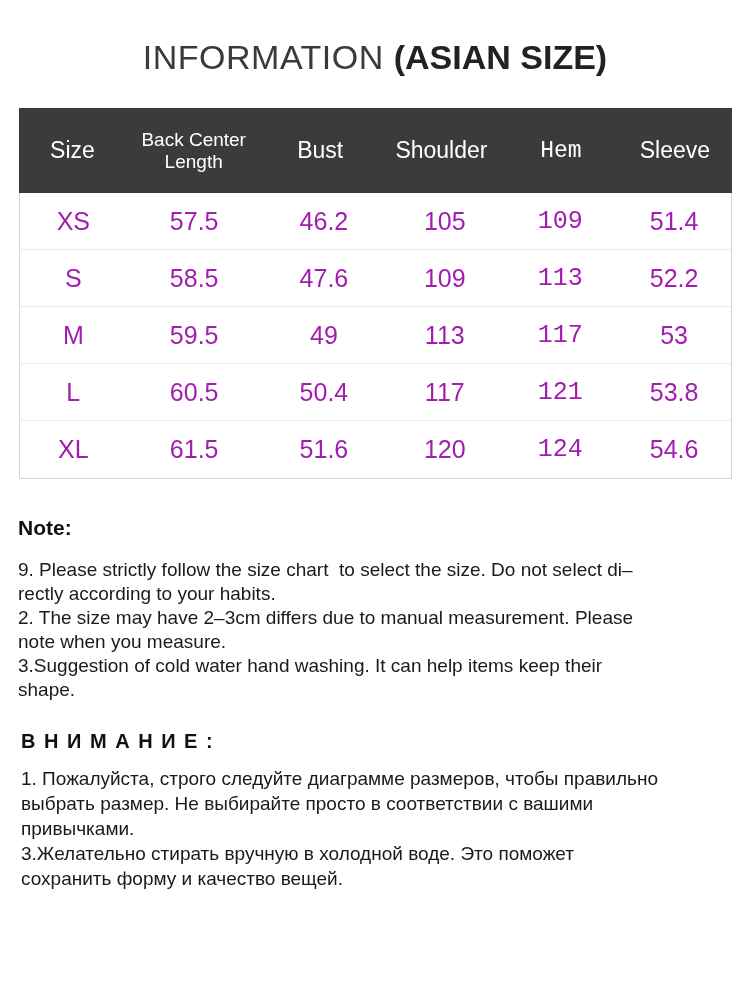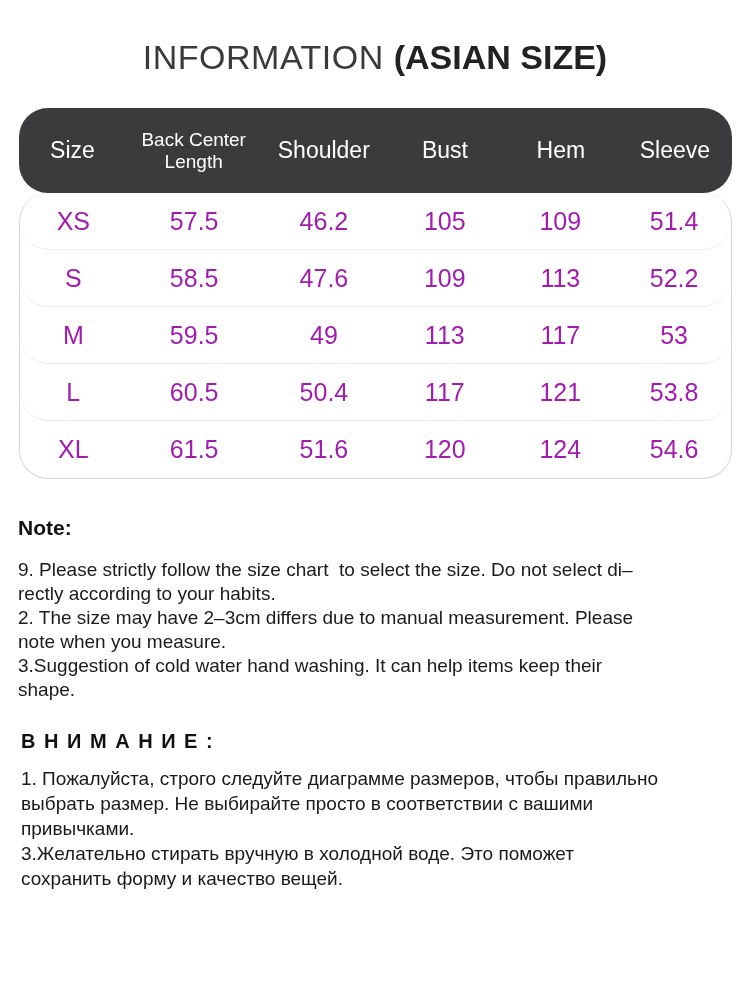--- a/index.html
+++ b/index.html
@@ -1,15 +1,15 @@
 <!DOCTYPE html>
 <html><head>
 <meta charset="utf-8">
 <style>
-  * { margin: 0; padding: 0; box-sizing: border-box; border-radius: 29px; }
+  * { margin: 0; padding: 0; box-sizing: border-box; }
   html, body { background: #ffffff; }
   body {
     width: 750px;
     height: 1000px;
     font-family: "Liberation Sans", sans-serif;
     position: relative;
     overflow: hidden;
   }
   .page { width: 750px; height: 1000px; background: #fff; }
 
@@ -33,21 +33,21 @@
     align-items: center;
     height: 85px;
     background: #3b3b3d;
     color: #ffffff;
   }
   .t-cell { text-align: center; }
   .c0 { width: 15%; }
   .c1 { width: 19%; }
   .c2 { width: 17.5%; }
   .c3 { width: 16.5%; }
-  .c4 { width: 16%; }
+  .c4 { width: 16%; font-family: Liberation Mono, monospace; }
   .c5 { width: 16%; }
   .t-header .t-cell { font-size: 23px; font-weight: 500; }
   .t-header .c1 { font-size: 19px; line-height: 1.12; white-space: pre-line; }
   .t-body { border: 1px solid #d6d6d6; border-top: none; }
   .t-row {
     display: flex;
     align-items: center;
     height: 57px;
     border-bottom: 1px solid #ebebeb;
     font-size: 25px;
@@ -81,22 +81,22 @@
 
   <div class="title">
     <span class="t-normal">INFORMATION </span><span class="t-bold">(ASIAN SIZE)</span>
   </div>
 
   <div class="size-table">
     <div class="t-header">
       <div class="t-cell c0">Size</div>
       <div class="t-cell c1">Back Center
 Length</div>
+      <div class="t-cell c3">Bust</div>
       <div class="t-cell c2">Shoulder</div>
-      <div class="t-cell c3">Bust</div>
       <div class="t-cell c4">Hem</div>
       <div class="t-cell c5">Sleeve</div>
     </div>
     <div class="t-body">
       <div class="t-row">
         <div class="t-cell c0">XS</div>
         <div class="t-cell c1">57.5</div>
         <div class="t-cell c2">46.2</div>
         <div class="t-cell c3">105</div>
         <div class="t-cell c4">109</div>

